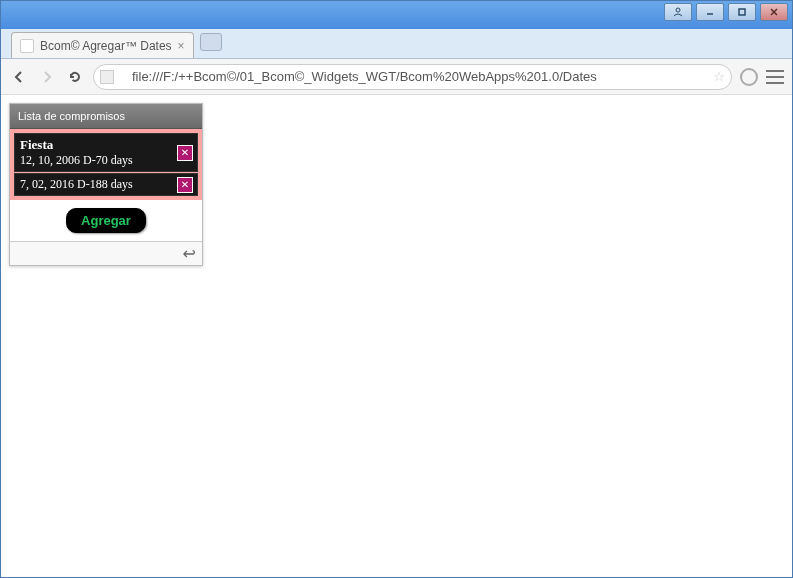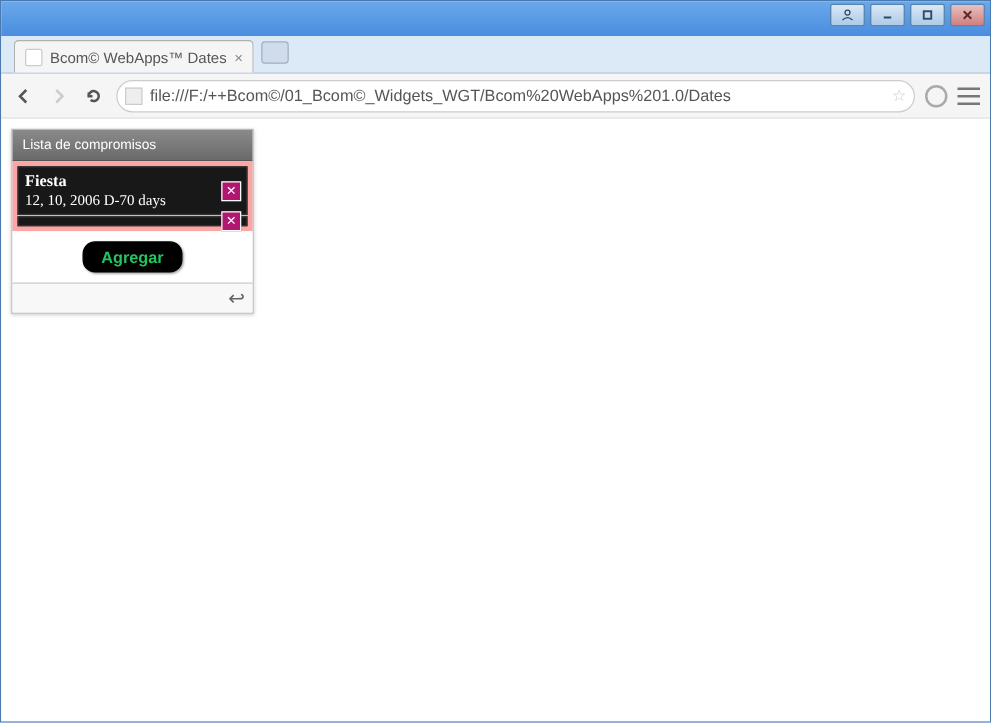--- a/index.html
+++ b/index.html
@@ -65,21 +65,21 @@
   .navicon.disabled { color: #bbb; cursor: default; }
   .urlbar {
     flex: 1;
     height: 26px;
     border: 1px solid #ccc;
     border-radius: 13px;
     display: flex; align-items: center;
     padding: 0 6px;
     background: #fff;
     font-size: 13px; color: #555;
-    overflow: hidden; white-space: nowrap;
+    overflow: hidden; white-space: nowrap; gap: 12px;
   }
   .urlbar .doc-icon { width: 14px; height: 14px; margin-right: 6px; background: #eee; border: 1px solid #ccc; }
   .urlbar .star { margin-left: auto; color: #ccc; cursor: pointer; }
   .chrome-icon { width: 18px; height: 18px; border: 2px solid #aaa; border-radius: 50%; cursor: pointer; }
   .menu-icon { width: 18px; height: 14px; display: flex; flex-direction: column; justify-content: space-between; cursor: pointer; }
   .menu-icon span { height: 2px; background: #777; }
 
   .content {
     flex: 1;
     background: #fff;
@@ -177,21 +177,21 @@
             <line x1="2" y1="2" x2="8" y2="8" stroke="#5a2a2a" stroke-width="1.5"></line>
             <line x1="8" y1="2" x2="2" y2="8" stroke="#5a2a2a" stroke-width="1.5"></line>
           </svg>
       </div>
     </div>
   </div>
 
   <div class="tabbar">
     <div class="tab">
       <span class="favicon"></span>
-      <span class="tabtitle">Bcom© WebApps™ Dates</span>
+      <span class="tabtitle">Bcom© Agregar™ Dates</span>
       <span class="tabx">×</span>
     </div>
     <div class="newtab"></div>
   </div>
 
   <div class="toolbar">
     <div class="navicon">
       <svg width="16" height="16" viewBox="0 0 16 16">
           <path d="M10 3 L5 8 L10 13" fill="none" stroke="#555" stroke-width="2"></path>
         </svg>
@@ -225,20 +225,21 @@
       <div class="widget-header">Lista de compromisos</div>
       <div class="widget-list">
 
         <div class="commitment">
           <div class="title">Fiesta</div>
           <div class="date">12, 10, 2006 D-70 days</div>
           <div class="del">✕</div>
         </div>
 
         <div class="commitment">
+          <div class="date">7, 02, 2016 D-188 days</div>
           <div class="del">✕</div>
         </div>
 
       </div>
       <div class="widget-add">
         <button class="add-btn">Agregar</button>
       </div>
       <div class="widget-footer">
         <span class="undo-icon">↩</span>
       </div>

